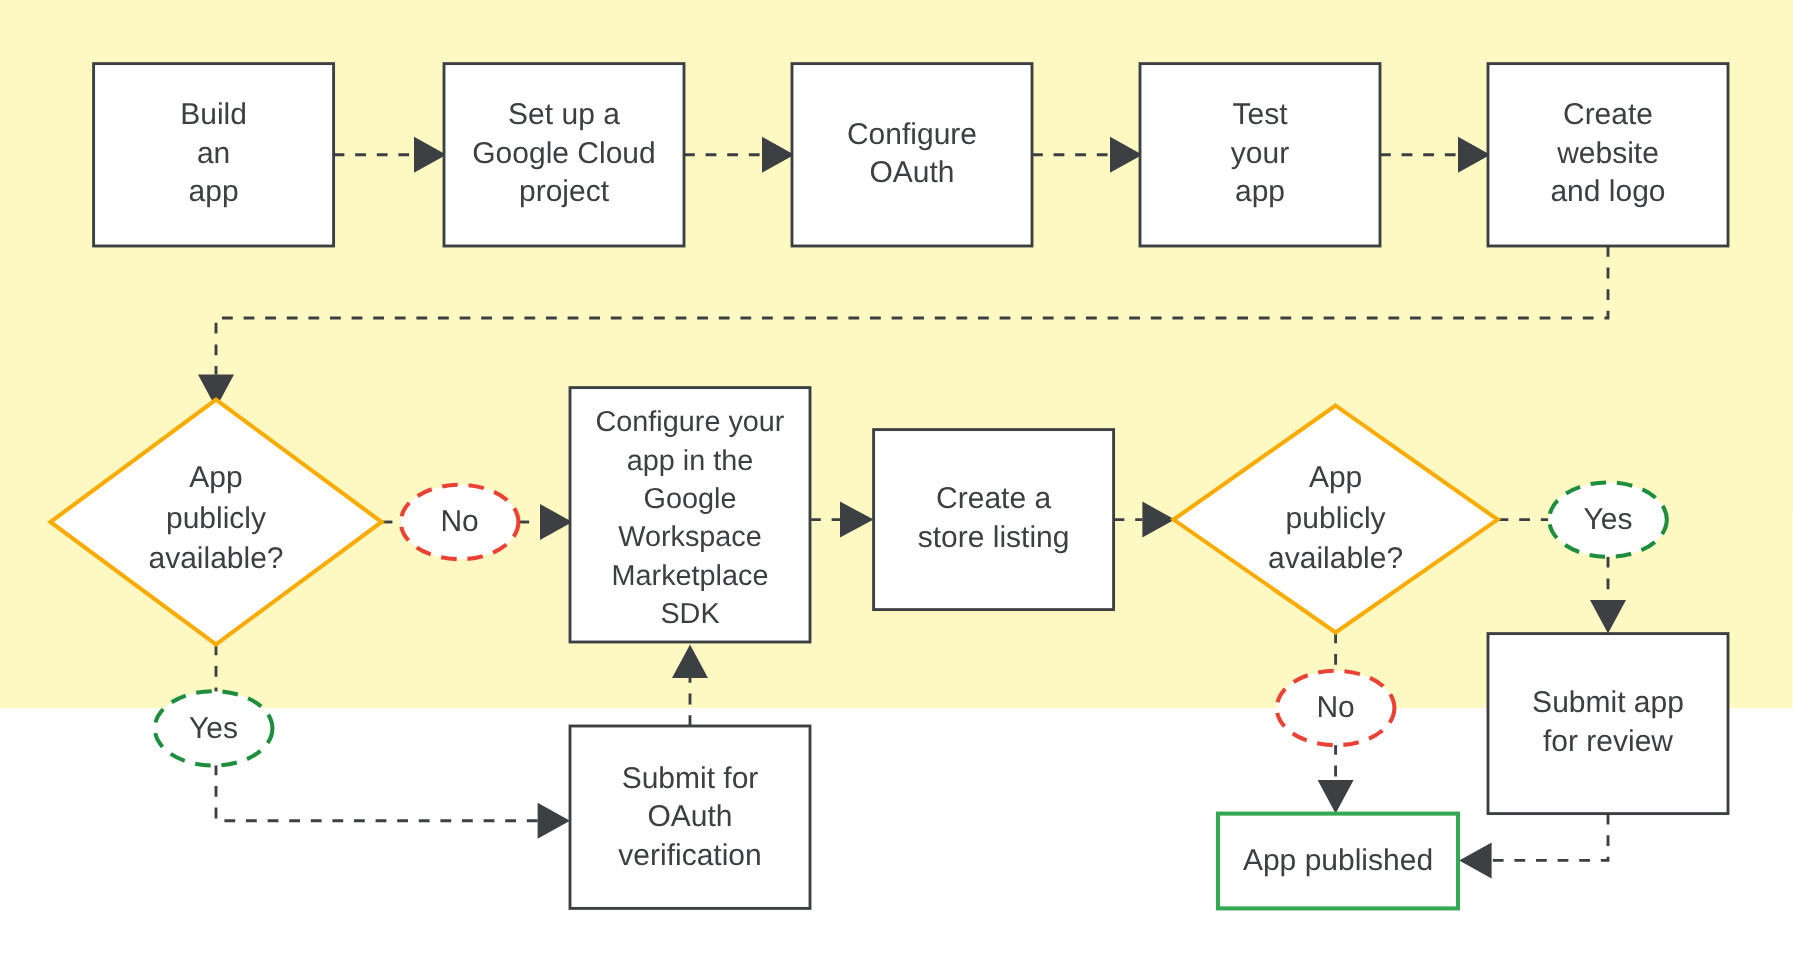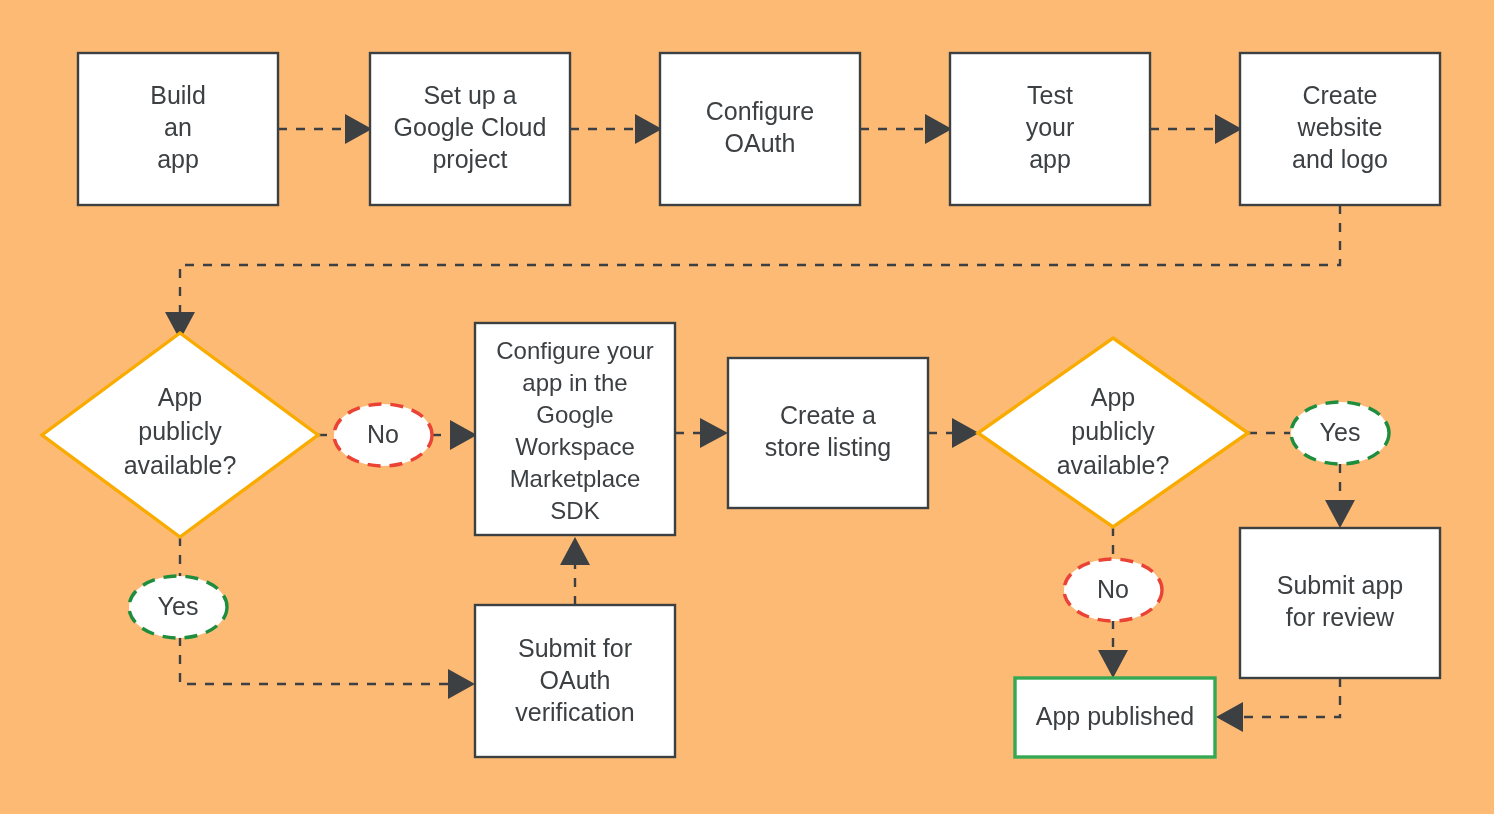--- a/index.html
+++ b/index.html
@@ -9,22 +9,22 @@
   }
   body {
     width: 1494px;
     height: 814px;
     font-family: "Liberation Sans", sans-serif;
     overflow: hidden;
   }
   #flow-root {
     position: relative;
     width: 1494px;
-    height: 814px;
-    background: #fdba74;
+    height: 590px;
+    background: #fef9c3;
   }
   svg.flow-canvas {
     display: block;
     width: 1494px;
     height: 814px;
   }
   .node-rect {
     fill: #ffffff;
     stroke: #3c4043;
     stroke-width: 2.4;

